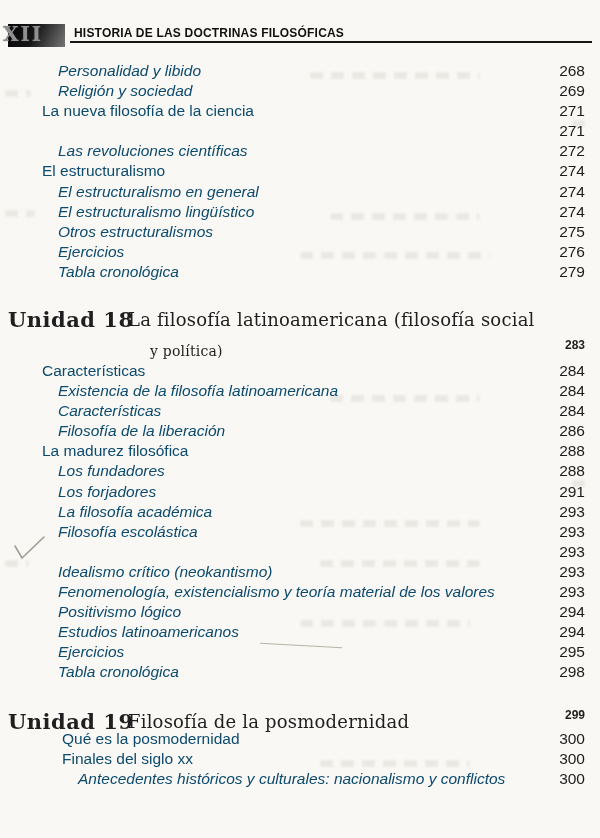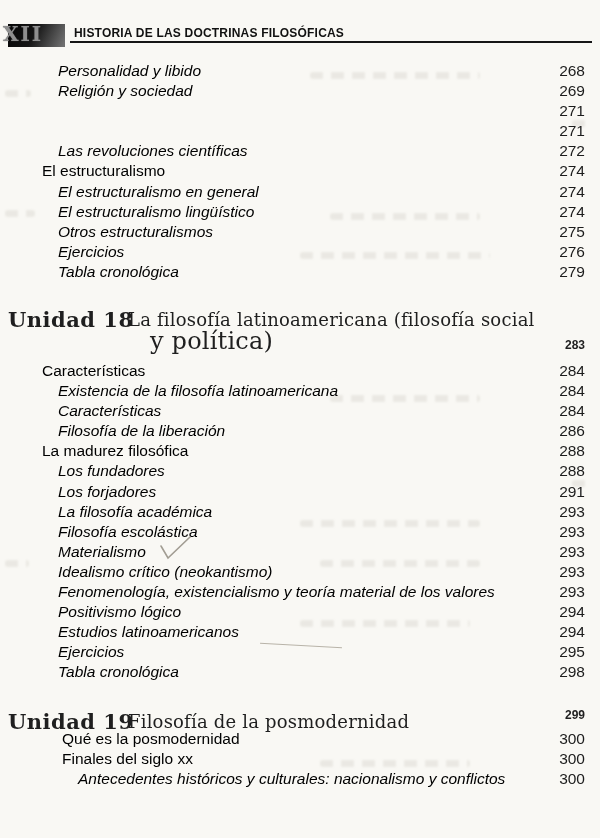--- a/index.html
+++ b/index.html
@@ -17,33 +17,33 @@
   .running-title{position:absolute;left:74px;top:26px;font-size:12px;font-weight:700;
     letter-spacing:.2px;color:#111;white-space:nowrap;}
   .rule{position:absolute;left:70px;top:41px;width:522px;height:2px;background:#161616;}
   
   .list{position:absolute;left:0;right:0;padding-right:15px;}
   .list-a{top:61px;}
   .list-b{top:361px;}
   .list-c{top:729px;padding-left:20px;}
   .toc-row{display:flex;align-items:baseline;height:20.1px;line-height:20.1px;
     font-size:15.5px;white-space:nowrap;}
-  .toc-row .t{color:#000000;}
+  .toc-row .t{color:#0c4a6e;}
   .toc-row.lvl1 .t{padding-left:42px;font-style:normal;}
   .toc-row.lvl2 .t{padding-left:58px;font-style:italic;}
   .toc-row .p{margin-left:auto;font-style:normal;color:#1c1c1c;}
   
   .unit{position:absolute;left:0;right:0;font-family:"DejaVu Serif",serif;}
   .unit-18{top:302px;height:58px;}
   .unit-19{top:704px;height:28px;text-align:center;}
   .u-label{position:absolute;left:8px;top:5px;font-weight:700;font-size:21px;
     letter-spacing:.5px;white-space:nowrap;}
   .u-line1{position:absolute;left:128px;top:7px;font-size:18px;letter-spacing:.2px;
     white-space:nowrap;}
-  .unit-18 .u-line2{position:absolute;left:150px;top:25px;font-size:24px;
+  .unit-18 .u-line2{position:absolute;left:150px;top:41px;font-size:14px;
     letter-spacing:.2px;white-space:nowrap;}
   .u-page{position:absolute;right:15px;font-family:"Liberation Sans",sans-serif;
     font-weight:700;font-size:12px;}
   .unit-18 .u-page{top:36px;}
   .unit-19 .u-page{top:4px;}
   
   .mark-check{display:inline-block;position:relative;width:34px;height:12px;
     margin-left:12px;}
   .mark-check svg{position:absolute;left:0;bottom:-3px;overflow:visible;}
   .pencil-dash{position:absolute;left:260px;top:645px;width:82px;height:0;
@@ -94,20 +94,21 @@
   <div class="list list-a">
       <div class="toc-row lvl2">
         <span class="t">Personalidad y libido</span>
         <span class="p">268</span>
       </div>
       <div class="toc-row lvl2">
         <span class="t">Religión y sociedad</span>
         <span class="p">269</span>
       </div>
       <div class="toc-row lvl1">
+        <span class="t">La nueva filosofía de la ciencia</span>
         <span class="p">271</span>
       </div>
       <div class="toc-row lvl2">
         <span class="p">271</span>
       </div>
       <div class="toc-row lvl2">
         <span class="t">Las revoluciones científicas</span>
         <span class="p">272</span>
       </div>
       <div class="toc-row lvl1">
@@ -174,21 +175,20 @@
       </div>
       <div class="toc-row lvl2">
         <span class="t">La filosofía académica</span>
         <span class="p">293</span>
       </div>
       <div class="toc-row lvl2">
         <span class="t">Filosofía escolástica</span>
         <span class="p">293</span>
       </div>
       <div class="toc-row lvl2">
-        <span class="t">Materialismo</span>
         <span class="mark-check">
           <svg width="34" height="26" viewBox="0 0 34 26">
             <path d="M3 12 L10 24 L32 3" stroke="#a29d93" stroke-width="1.6" fill="none" stroke-linecap="round"></path>
           </svg>
         </span>
         <span class="p">293</span>
       </div>
       <div class="toc-row lvl2">
         <span class="t">Idealismo crítico (neokantismo)</span>
         <span class="p">293</span>

